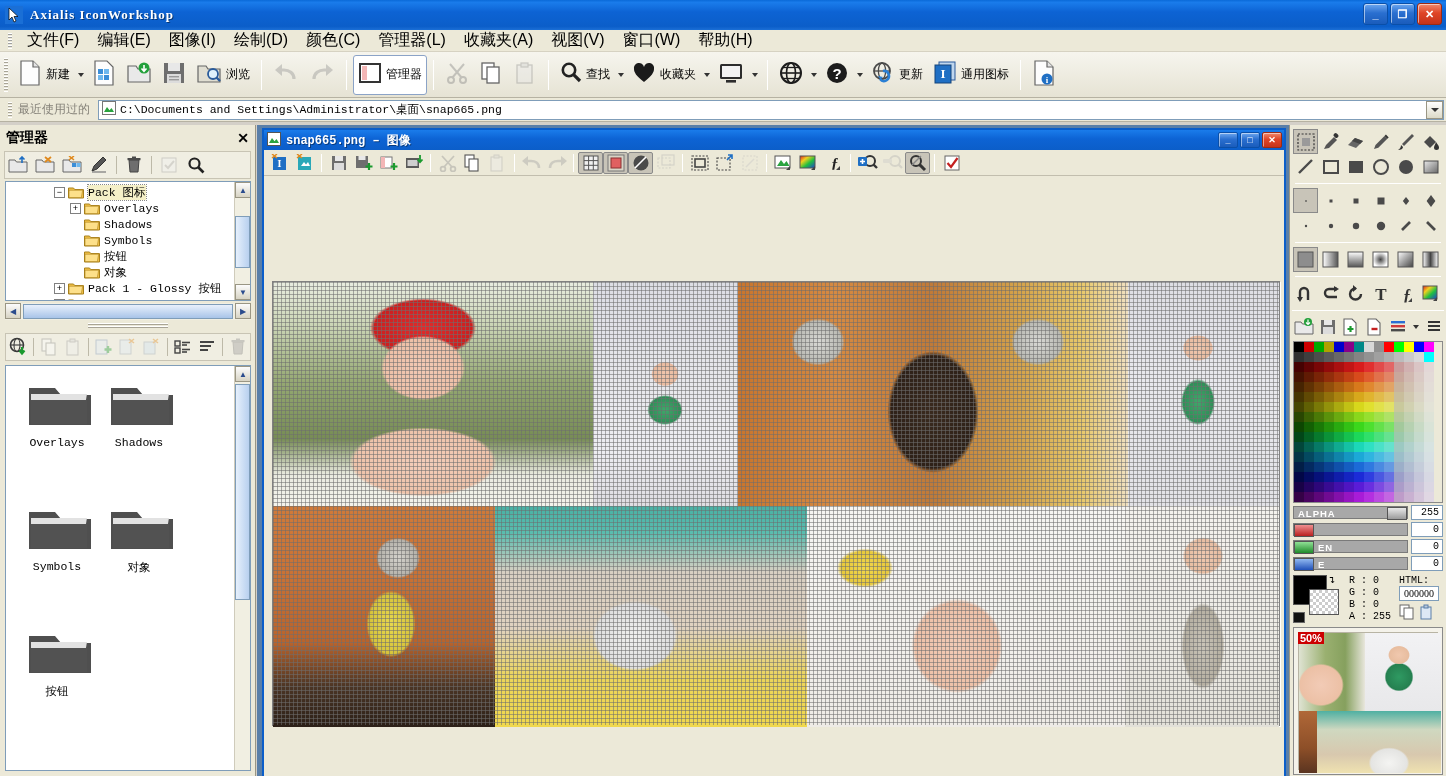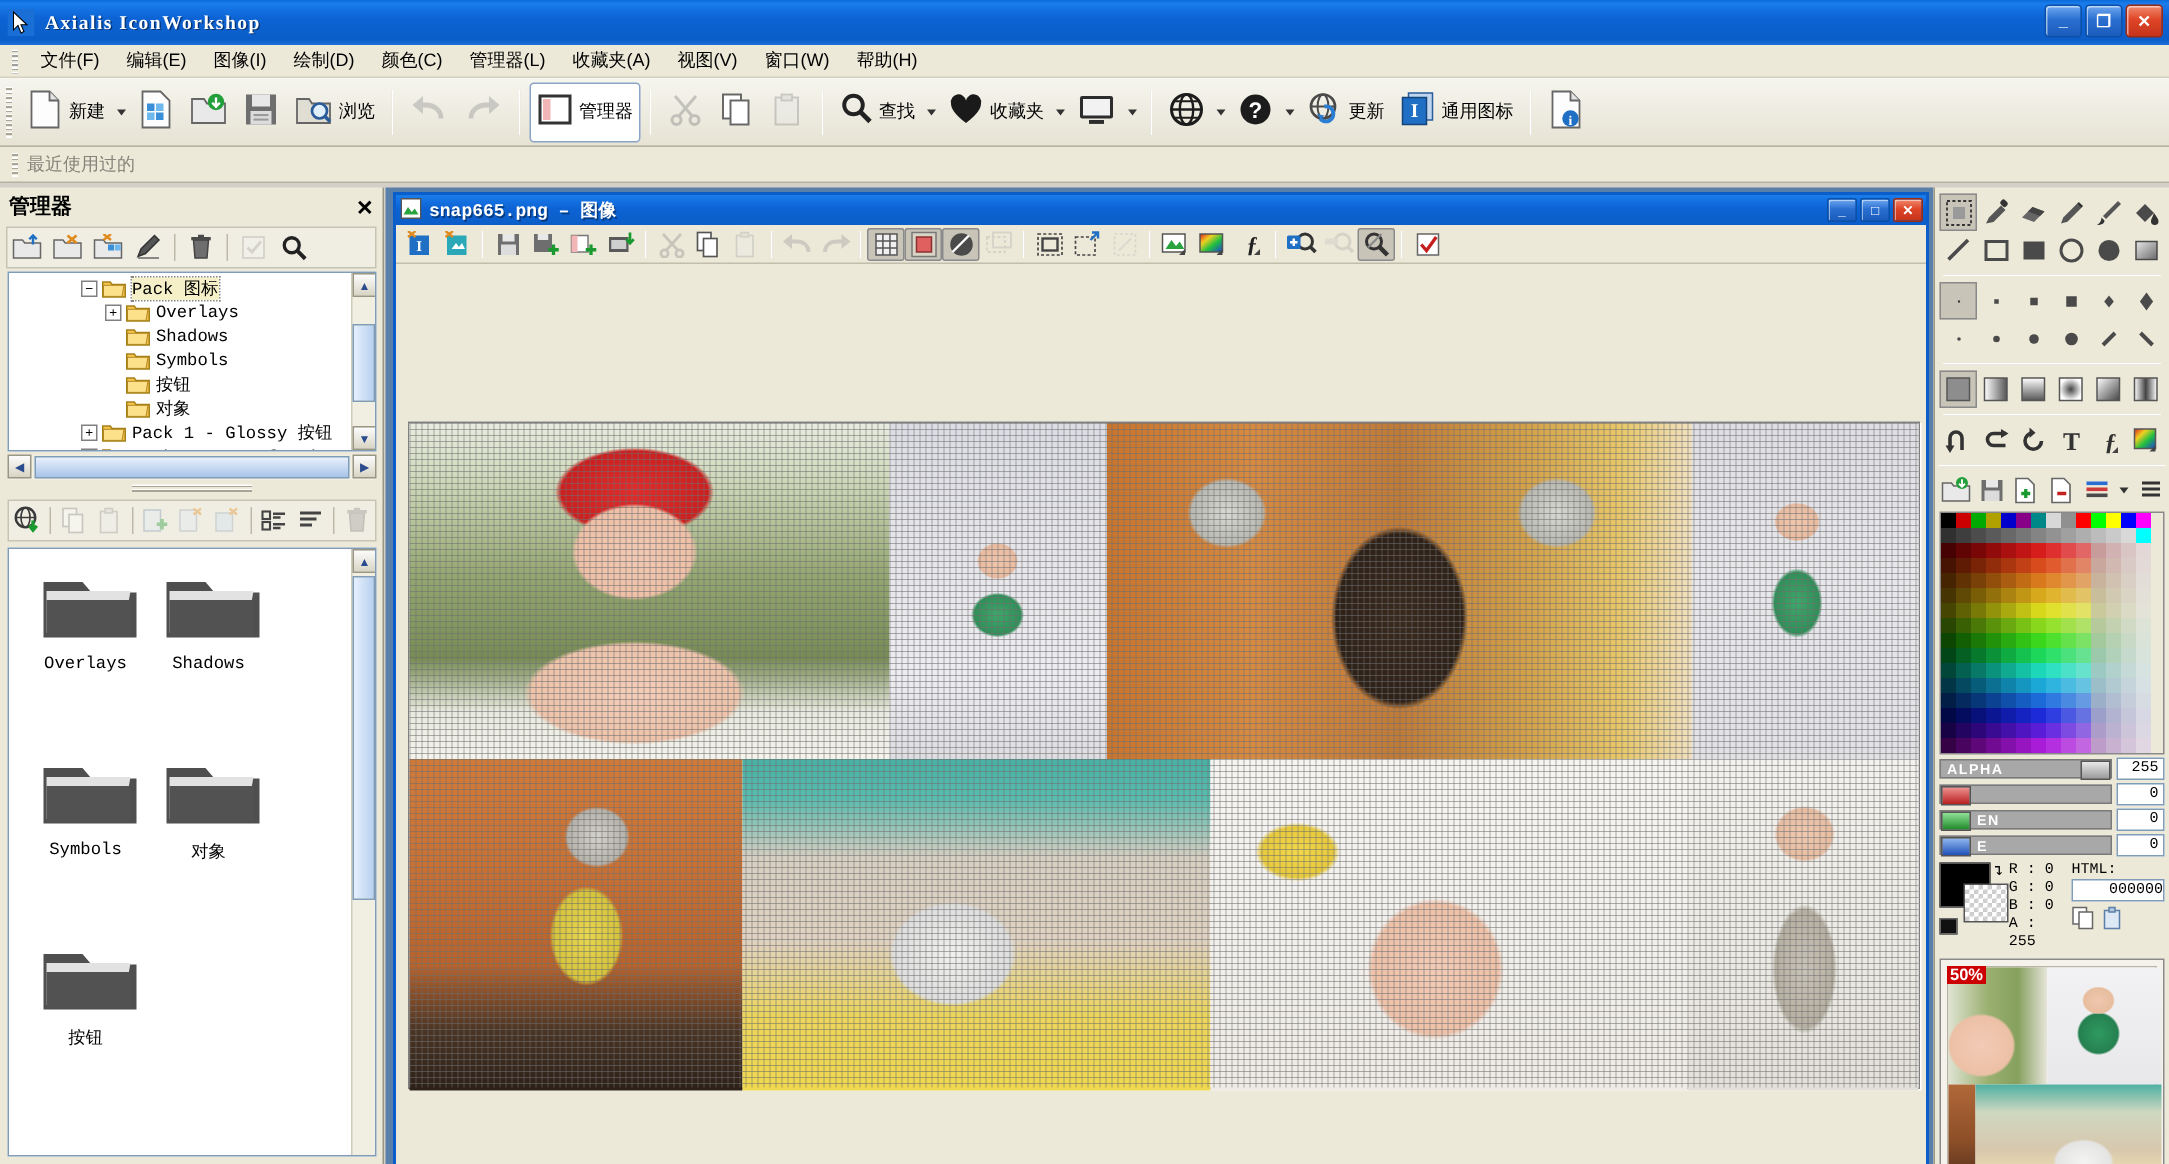--- a/index.html
+++ b/index.html
@@ -38,21 +38,21 @@
   .tb-btn.close { background:linear-gradient(to bottom,#f08a6e,#df4527 45%,#c5331a); border-color:#9b2a14; }
 
   
   .menubar {
     position:absolute; left:0; top:30px; width:1446px; height:22px;
     background:#ece9d8; border-bottom:1px solid #d6d2c2;
     display:flex; align-items:center; padding-left:8px;
   }
   .menubar .grip { width:4px; height:16px; margin-right:6px;
     background:repeating-linear-gradient(to bottom,#fff 0 1px,#a0a0a0 1px 2px,transparent 2px 3px); }
-  .menu-item { padding:2px 9px; font-size:12px; cursor:pointer; white-space:nowrap; }
+  .menu-item { padding:2px 9px; font-size:16px; cursor:pointer; white-space:nowrap; }
 
   
   .toolbar {
     position:absolute; left:0; top:52px; width:1446px; height:46px;
     background:linear-gradient(to bottom,#f6f5ee,#e6e3d4);
     border-bottom:1px solid #b6b2a2; display:flex; align-items:center; padding-left:4px;text-align:center;
   }
   .toolbar .grip { width:4px; height:34px; margin-right:5px;
     background:repeating-linear-gradient(to bottom,#fff 0 1px,#a8a496 1px 2px,transparent 2px 3px); }
   .tbtn {
@@ -168,22 +168,22 @@
   .swatch { width:10px;height:10px;cursor:pointer; }
   .slider-row { display:flex; align-items:center; height:15px; margin:2px 3px; }
   .sl-track { flex:1; height:13px; background:#a8a8a8; border:1px solid #7a7a7a; position:relative; }
   .sl-label { position:absolute; left:4px; top:0; font-size:9.5px; font-weight:bold; color:#fff; line-height:13px; letter-spacing:1px;}
   .sl-knob { position:absolute; top:0; width:20px; height:13px; border:1px solid #555;
      background:linear-gradient(to bottom,#e8e8e8,#9a9a9a); }
   .sl-val { width:32px;height:15px;background:#fff;border:1px solid #7f9db9;margin-left:3px;
      font-family:"Liberation Mono",monospace;font-size:10px;text-align:right;padding-right:3px;line-height:13px;}
   .colorinfo { display:flex; margin:4px 3px; font-family:"Liberation Mono",monospace; font-size:10px; }
   .rgbtxt { line-height:12px; margin-left:6px; }
-  .htmlbox { width:62px;height:15px;background:#fff;border:1px solid #7f9db9;text-align:right;
-     font-family:Liberation Mono, monospace;font-size:10px;line-height:13px;}
+  .htmlbox { width:40px;height:15px;background:#fff;border:1px solid #7f9db9;text-align:center;
+     font-family:Liberation Serif, serif;font-size:10px;line-height:13px;}
   .preview-pane { margin:4px 3px; border:1px solid #8a8a8a; background:#f4f2ea; padding:4px; position:relative; height:148px;}
   .zoom-badge { position:absolute; left:4px; top:4px; background:#cc0000; color:#fff;
      font-size:11px; font-weight:bold; padding:0 2px; z-index:5; font-family:"Liberation Sans",sans-serif;}
 </style>
 </head>
 <body>
 
 <div id="app">
 
   <div class="titlebar">
@@ -426,20 +426,32 @@
         <circle cx="15" cy="19" r="5.5" fill="#1f6fc4"></circle>
             <text x="15" y="23" font-size="9" font-weight="bold" fill="#fff" text-anchor="middle" font-family="Liberation Serif">i</text>
           </svg>
       </span>
     </div>
   </div>
 
   <div class="addrbar">
     <div class="grip"></div>
     <div class="addr-label">最近使用过的</div>
+    <div class="addr-combo">
+      <span>
+        <svg width="14" height="14" viewBox="0 0 14 14">
+            <rect x="0.5" y="0.5" width="13" height="13" fill="#fff" stroke="#777"></rect>
+        <path d="M2 11l3-5 2.5 3.3L9.5 7l2.5 4z" fill="#2aa33f"></path>
+          </svg>
+      </span>
+      <span class="pathtxt">C:\Documents and Settings\Administrator\桌面\snap665.png</span>
+      <span class="addr-arrow">
+        <span style="width:0;height:0;border-left:4px solid transparent;border-right:4px solid transparent;border-top:4px solid #333;display:block"></span>
+      </span>
+    </div>
   </div>
 
   <div class="manager">
     <div class="mgr-title">
       <span>管理器</span>
       <span class="mgr-close">✕</span>
     </div>
 
     <div class="mgr-toolbar">
       <div class="mtb">

